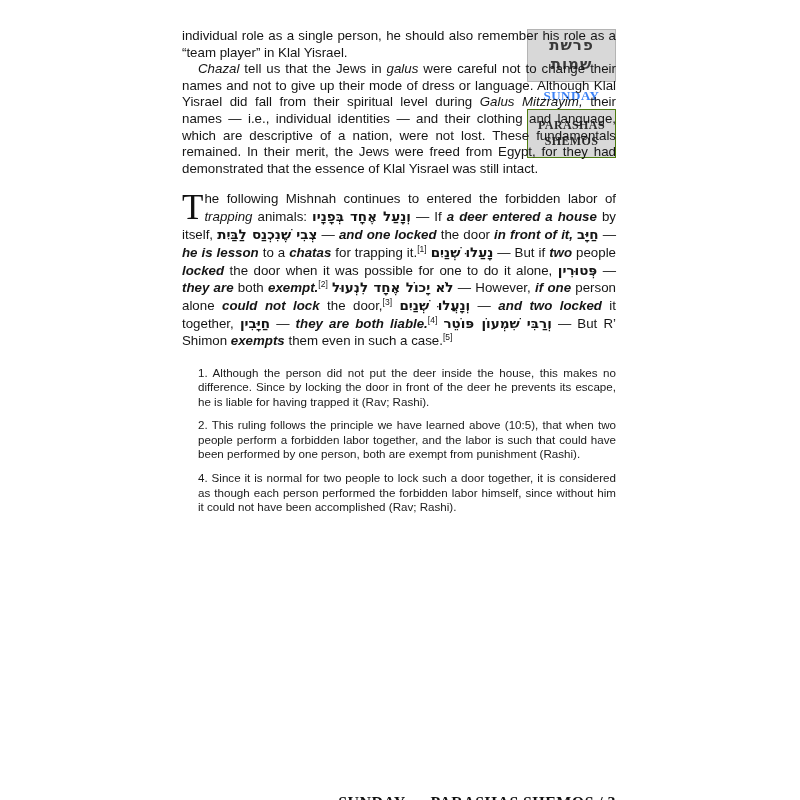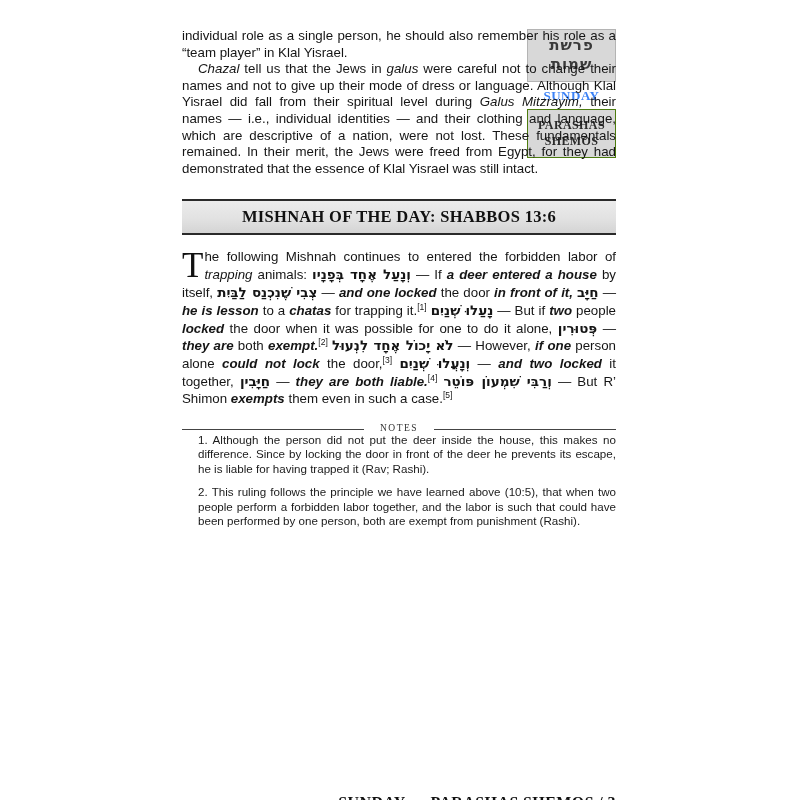--- a/index.html
+++ b/index.html
@@ -195,39 +195,36 @@
     </div>
   </div>
 
   <div class="content">
 
     <p class="body"><span>individual role as a single person, he should also remember his role as a “team player” in Klal Yisrael.</span></p>
 
 
     <p class="body indent"><span class="it">Chazal</span><span> tell us that the Jews in </span><span class="it">galus</span><span> were careful not to change their names and not to give up their mode of dress or language. Although Klal Yisrael did fall from their spiritual level during </span><span class="it">Galus Mitzrayim,</span><span> their names — i.e., individual identities — and their clothing and language, which are descriptive of a nation, were not lost. These fundamentals remained. In their merit, the Jews were freed from Egypt, for they had demonstrated that the essence of Klal Yisrael was still intact.</span></p>
 
-    <div class="banner"><span>MISHNAH OF THE DAY: SHABBOS 13:6</span></div>
 
     <div class="mishnah">
       <p><span class="dropcap">T</span><span>he following Mishnah continues to entered the forbidden labor of </span><span class="it">trapping</span><span> animals:</span>
       <span class="heb">וְנָעַל אֶחָד בְּפָנָיו</span><span> — If </span><span class="bi">a deer entered a house</span><span> by itself, </span><span class="heb">צְבִי שֶׁנִכְנַס לַבַּיִת</span><span> — </span><span class="bi">and one locked</span><span> the door </span><span class="bi">in front of it,</span>
       <span class="heb">חַיָּב</span><span> — </span><span class="bi">he is lesson</span><span> to a </span><span class="bi">chatas</span><span> for trapping it.</span><sup class="fn">[1]</sup>
       <span class="heb">נָעַלוּ שְׁנַיִם</span><span> — But if </span><span class="bi">two</span><span> people </span><span class="bi">locked</span><span> the door when it was possible for one to do it alone, </span><span class="heb">פְּטוּרִין</span><span> — </span><span class="bi">they are</span><span> both </span><span class="bi">exempt.</span><sup class="fn">[2]</sup>
       <span class="heb">לֹא יָכוֹל אֶחָד לִנְעוּל</span><span> — However, </span><span class="bi">if one</span><span> person alone </span><span class="bi">could not lock</span><span> the door,</span><sup class="fn">[3]</sup>
       <span class="heb">וְנָעֲלוּ שְׁנַיִם</span><span> — </span><span class="bi">and two locked</span><span> it together, </span>
       <span class="heb">חַיָּבִין</span><span> — </span><span class="bi">they are both liable.</span><sup class="fn">[4]</sup>
       <span class="heb">וְרַבִּי שִׁמְעוֹן פּוֹטֵר</span><span> — But R’ Shimon </span><span class="bi">exempts</span><span> them even in such a case.</span><sup class="fn">[5]</sup></p>
     </div>
 
     <div class="notes-wrap">
-      <div class="notes-rule">
-        <div class="notes-label">NOTES</div>
-      </div>
       <p class="note">1. Although the person did not put the deer inside the house, this makes no difference. Since by locking the door in front of the deer he prevents its escape, he is liable for having trapped it (Rav; Rashi).</p>
       <p class="note">2. This ruling follows the principle we have learned above (10:5), that when two people perform a forbidden labor together, and the labor is such that could have been performed by one person, both are exempt from punishment (Rashi).</p>
+      <p class="note">4. Since it is normal for two people to lock such a door together, it is considered as though each person performed the forbidden labor himself, since without him it could not have been accomplished (Rav; Rashi).</p>
     </div>
 
   </div>
 
   <div class="footer">
     <span>SUNDAY — PARASHAS SHEMOS /</span>
     <span class="pg">3</span>
   </div>
 
 </div>

